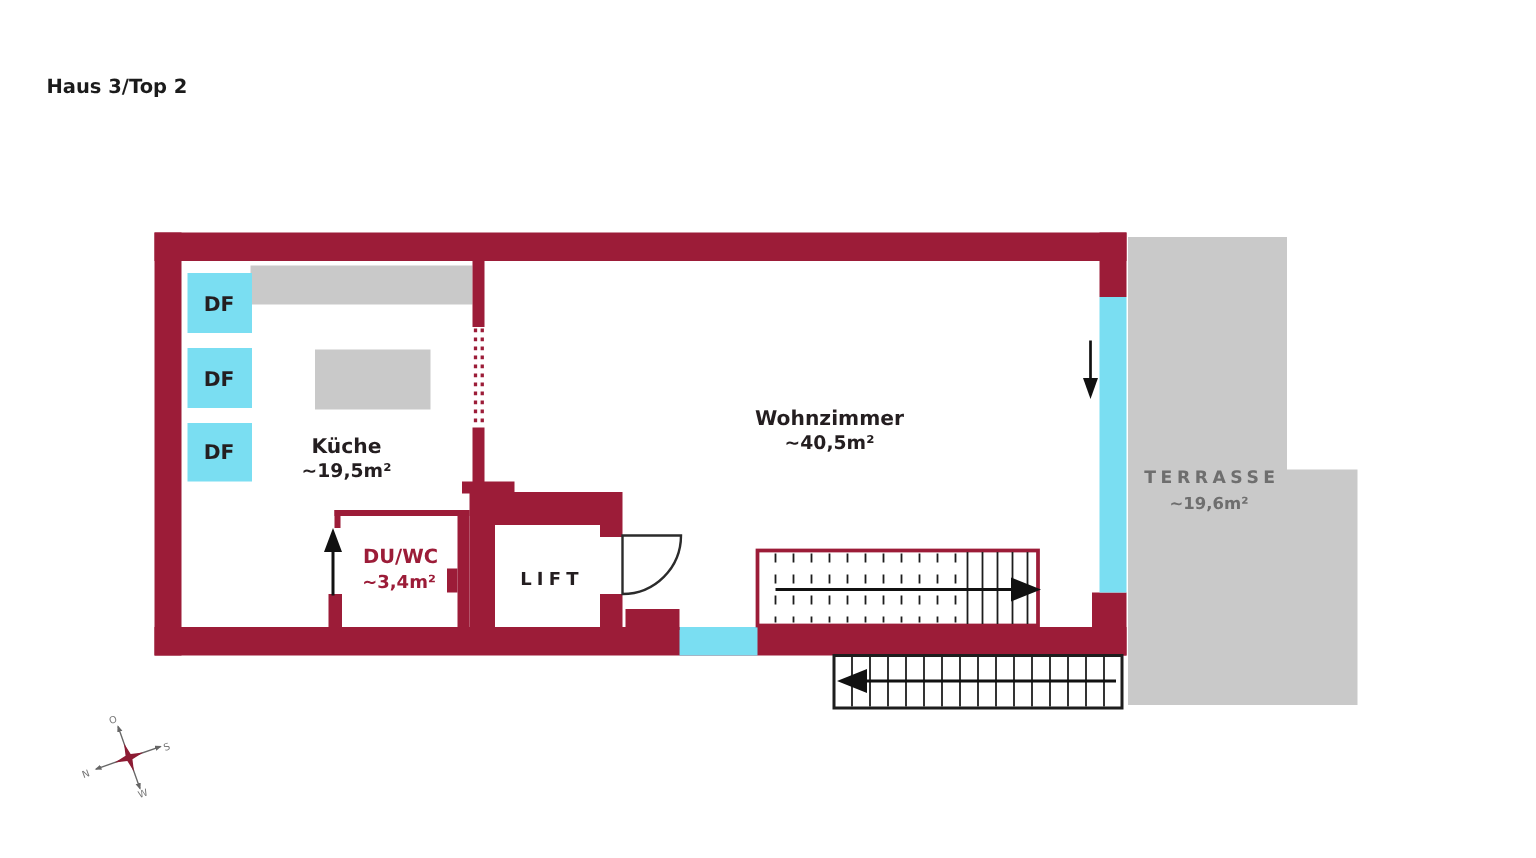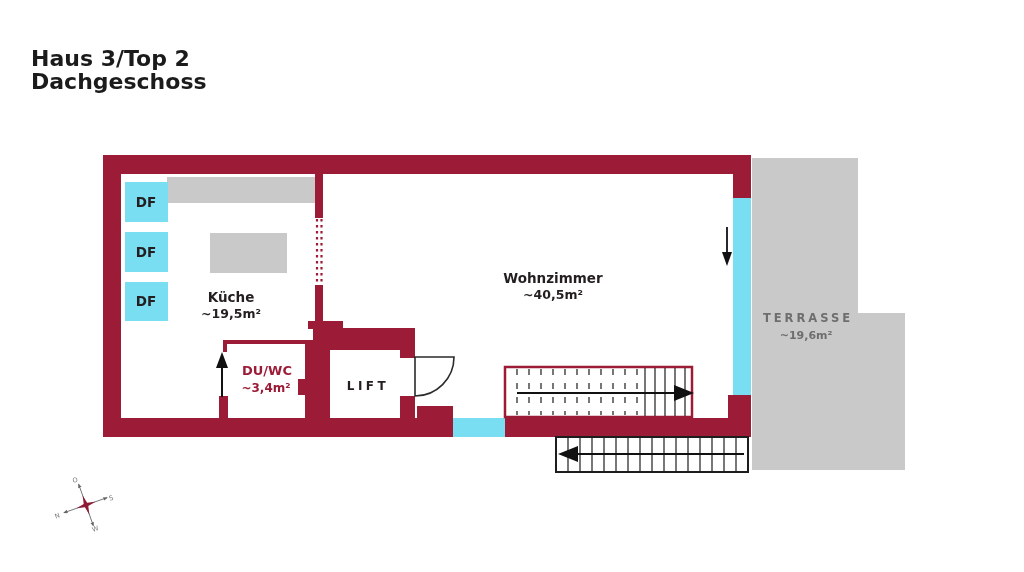--- a/index.html
+++ b/index.html
@@ -1,39 +1,39 @@
 <!DOCTYPE html>
 <html style="--wall: #9C1C38; --glass: #7ADEF2; --slab-gray: #C9C9C9; --label-dark: #241E20; --label-red: #9C1C38; --terrace-label: #6E6E6E;"><head>
 <meta charset="utf-8">
 <style>
   html,body{margin:0;padding:0;background:#ffffff;}
   .canvas{position:relative;width:1024px;height:572px;background:#ffffff;overflow:hidden;
           font-family:"DejaVu Sans","Liberation Sans",sans-serif;}
-  .title{position:absolute;left:31px;top:47px;font-size:22px;font-weight:bold;
+  .title{position:absolute;left:31px;top:47px;font-size:13px;font-weight:bold;
          color:#1b1b1b;line-height:23px;white-space:pre;}
   svg{position:absolute;left:0;top:0;}
   .wall{fill:var(--wall);}
   .glass{fill:var(--glass);}
   .gray{fill:var(--slab-gray);}
   .lbl{font-family:"DejaVu Sans","Liberation Sans",sans-serif;font-weight:bold;
        fill:var(--label-dark);text-anchor:middle;}
   .lbl-red{fill:var(--label-red);}
   .lbl-gray{fill:var(--terrace-label);}
   .tread{stroke:#1d1d1d;stroke-width:1.2;}
   .dashtread{stroke:#1d1d1d;stroke-width:1.2;stroke-dasharray:6 8;}
   .dotwall{stroke:var(--wall);stroke-width:2.2;stroke-dasharray:2.5 3.5;}
   .arrowline{stroke:#111;stroke-width:2;fill:none;}
   .thinline{stroke:#666;stroke-width:0.9;fill:none;}
 </style>
 </head>
 <body>
 
 <div class="canvas">
 
-  <div class="title"><span>Haus 3/Top 2</span><br><span>Dachgeschoss</span></div>
+  <div class="title"><span>Haus 3/Top 2</span><br></div>
 
   <svg width="1024" height="572" viewBox="0 0 1024 572">
 
     <polygon class="gray" points="752,158 858,158 858,313 905,313 905,470 752,470"></polygon>
     <rect class="gray" x="167" y="177" width="148" height="26"></rect>
     <rect class="gray" x="210" y="233" width="77" height="40"></rect>
 
     <rect class="wall" x="103" y="155" width="648" height="19"></rect>
     <rect class="wall" x="103" y="155" width="18" height="282"></rect>
     <rect class="wall" x="103" y="418" width="648" height="19"></rect>

